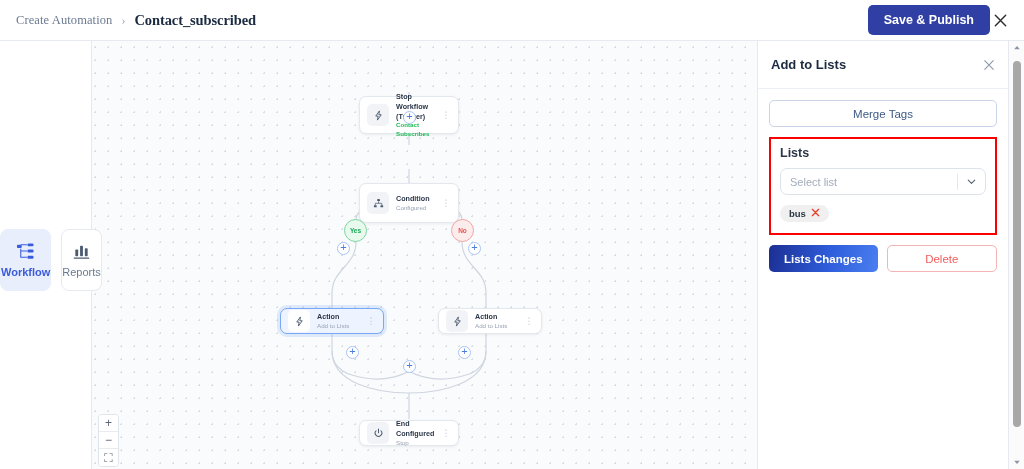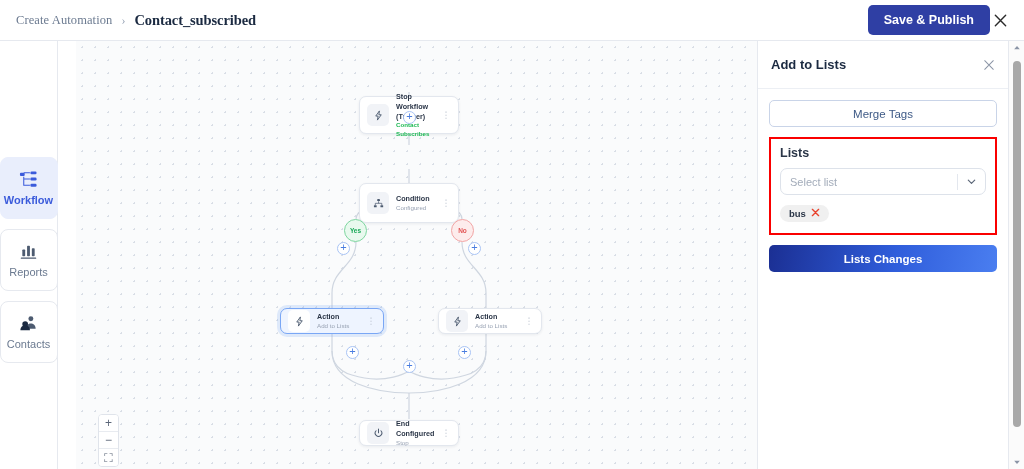--- a/index.html
+++ b/index.html
@@ -47,28 +47,27 @@
   .close-x {
     width: 20px; height: 20px; cursor: pointer;
     display: flex; align-items: center; justify-content: center;
     color: #2b2b2b;
   }
   .close-x svg { display: block; }
 
   
   .rail {
     position: absolute; top: 41px; left: 0;
-    width: 58px; height: 428px;
+    width: 92px; height: 428px;
     background: #ffffff;
     border-right: 1px solid #e6e9ef;
     padding-top: 9px;
-    display: flex; flex-direction: column; align-items: center;
+    display: flex; flex-direction: row; align-items: center;
     gap: 10px;
     z-index: 20;
-    justify-content: center;
   }
   .rail-item {
     width: 58px; height: 62px;
     border: 1px solid #e6e9ef; border-radius: 8px;
     background: #ffffff;
     display: flex; flex-direction: column;
     align-items: center; justify-content: center; gap: 5px;
     cursor: pointer;
   }
   .rail-item.active {
@@ -283,31 +282,20 @@
     <div class="rail-item">
       <span class="rail-icon">
         <svg width="19" height="19" viewBox="0 0 20 20">
           <rect x="3.5" y="8" width="3" height="7" rx=".8" fill="#4d5b70"></rect>
           <rect x="8.5" y="4" width="3" height="11" rx=".8" fill="#4d5b70"></rect>
           <rect x="13.5" y="6.5" width="3" height="8.5" rx=".8" fill="#4d5b70"></rect>
           <path d="M2.5 17 H17.5" stroke="#4d5b70" stroke-width="1.3" stroke-linecap="round"></path>
         </svg>
       </span>
       <span class="rail-label">Reports</span>
-    </div>
-    <div class="rail-item">
-      <span class="rail-icon">
-        <svg width="19" height="19" viewBox="0 0 20 20">
-          <circle cx="12.5" cy="5" r="2.6" fill="#4d5b70"></circle>
-          <path d="M7.5 15.5 C7.5 11.8 10 10 12.5 10 C15 10 17.5 11.8 17.5 15.5 Z" fill="#4d5b70"></path>
-          <circle cx="6.5" cy="10.5" r="3" fill="#1b2a41"></circle>
-          <path d="M1.5 17 C1.5 13.6 3.8 12.2 6.5 12.2 C9.2 12.2 11.5 13.6 11.5 17 Z" fill="#1b2a41"></path>
-        </svg>
-      </span>
-      <span class="rail-label">Contacts</span>
     </div>
   </div>
 
   <div class="canvas">
 
     <svg class="edges" width="681" height="428">
       <g stroke="#cfd6e0" stroke-width="1.2" fill="none">
 
         <path d="M333 51 V104"></path>
 
@@ -469,20 +457,21 @@
               <svg width="9" height="9" viewBox="0 0 10 10">
                   <path d="M1.5 1.5 L8.5 8.5 M8.5 1.5 L1.5 8.5" stroke="#e8432e" stroke-width="1.5" stroke-linecap="round" fill="none"></path>
                 </svg>
             </span>
           </span>
         </div>
       </div>
 
       <div class="panel-actions">
         <button class="btn-save">Lists Changes</button>
+        <button class="btn-delete">Delete</button>
       </div>
     </div>
   </div>
 
   <div class="scrollbar">
     <div class="sb-arrow">
       <svg width="8" height="8" viewBox="0 0 10 10">
           <path d="M1.5 6.5 L5 2.5 L8.5 6.5 Z" fill="#8b95a6"></path>
         </svg>
     </div>

